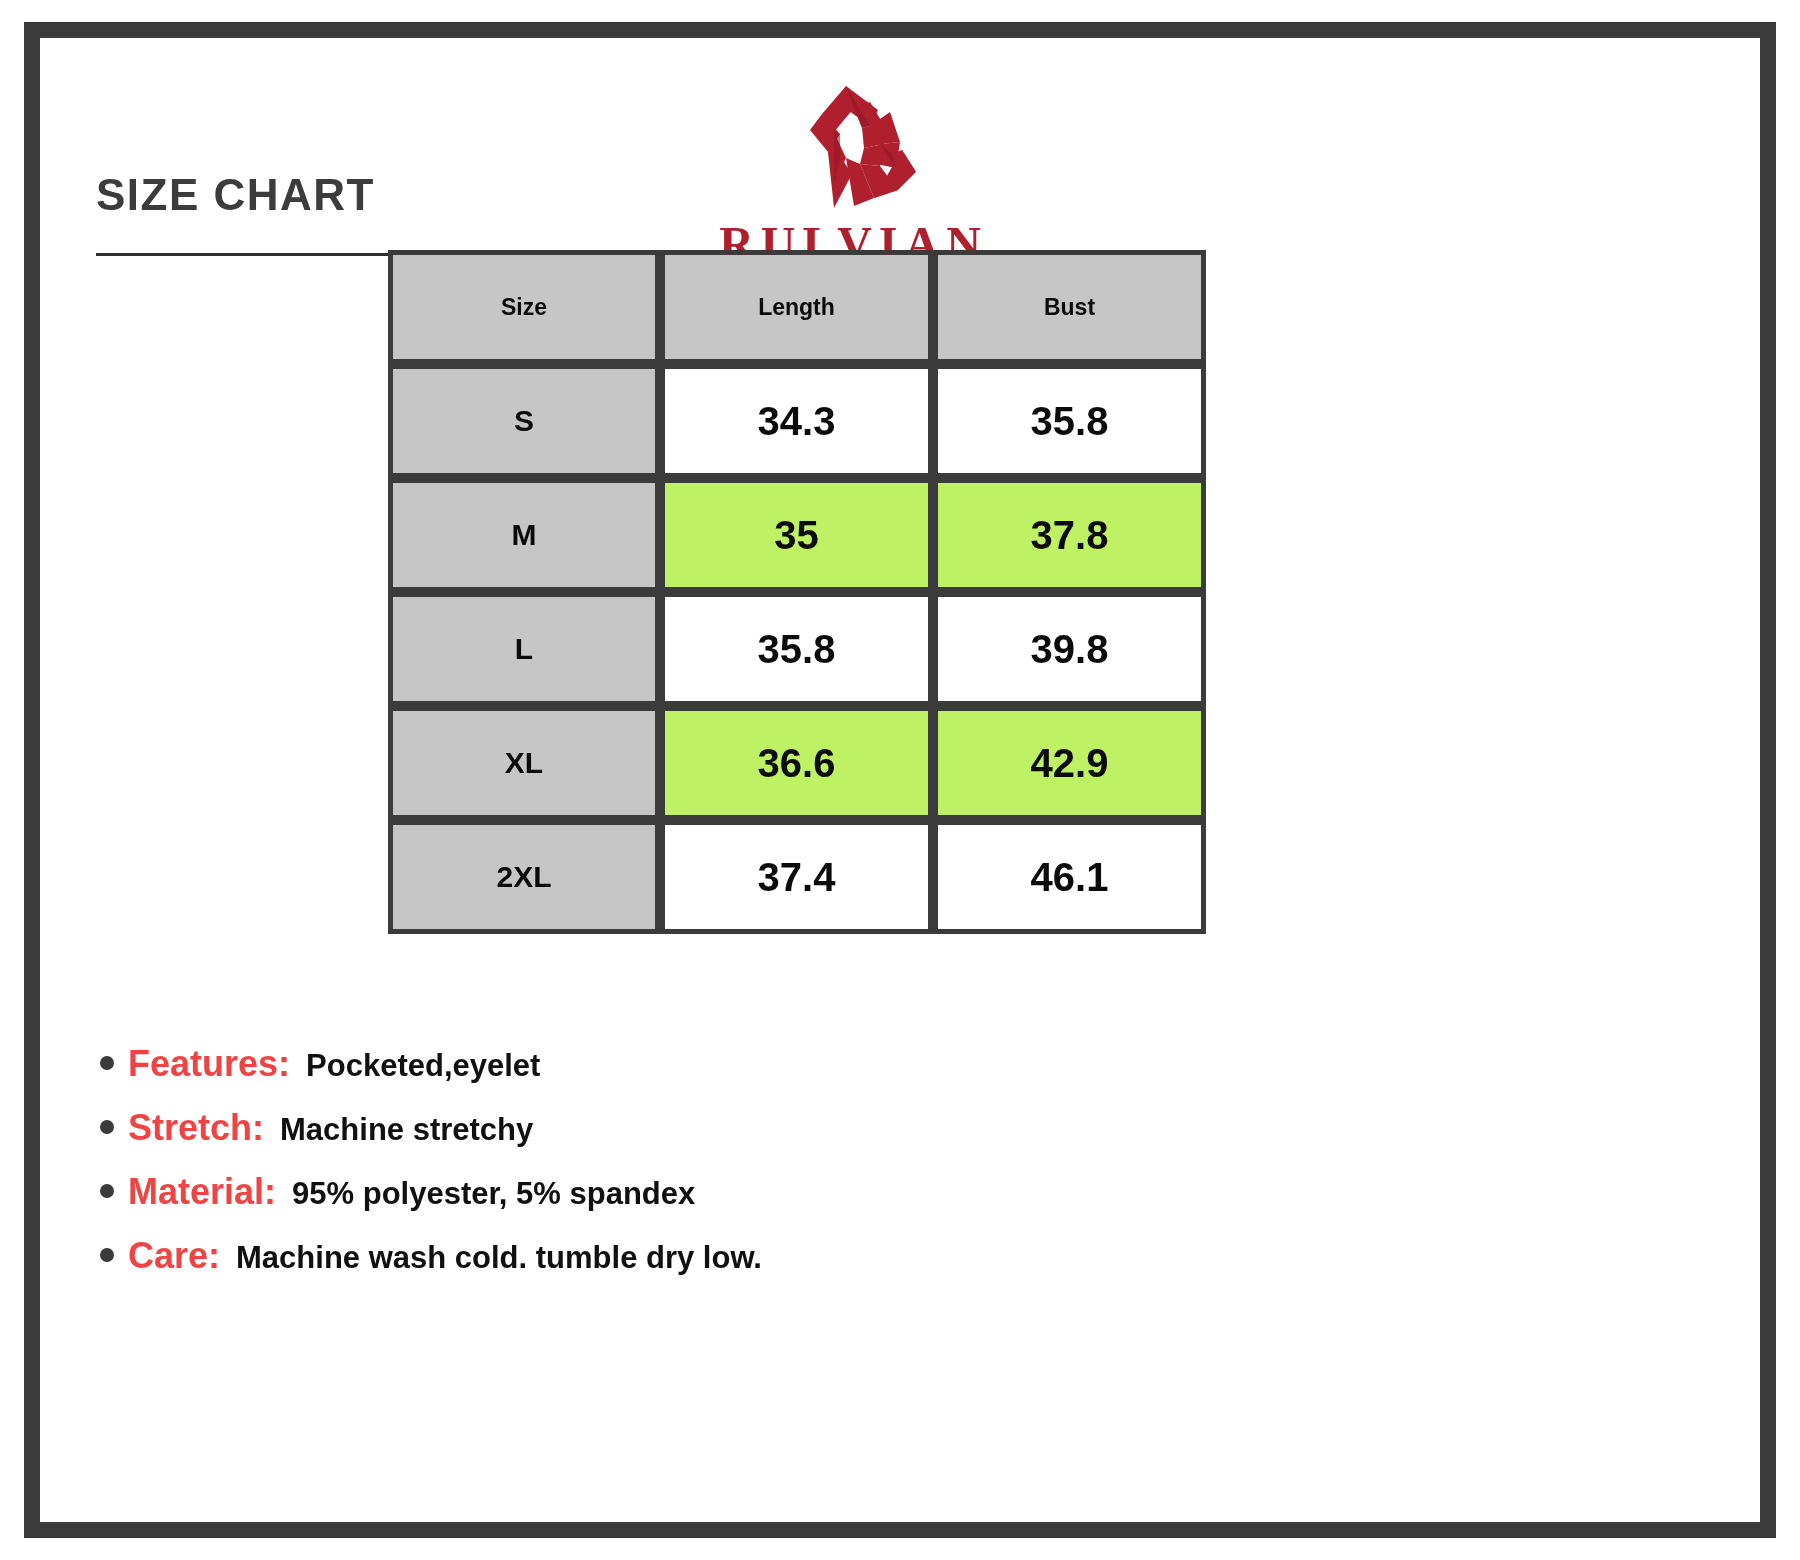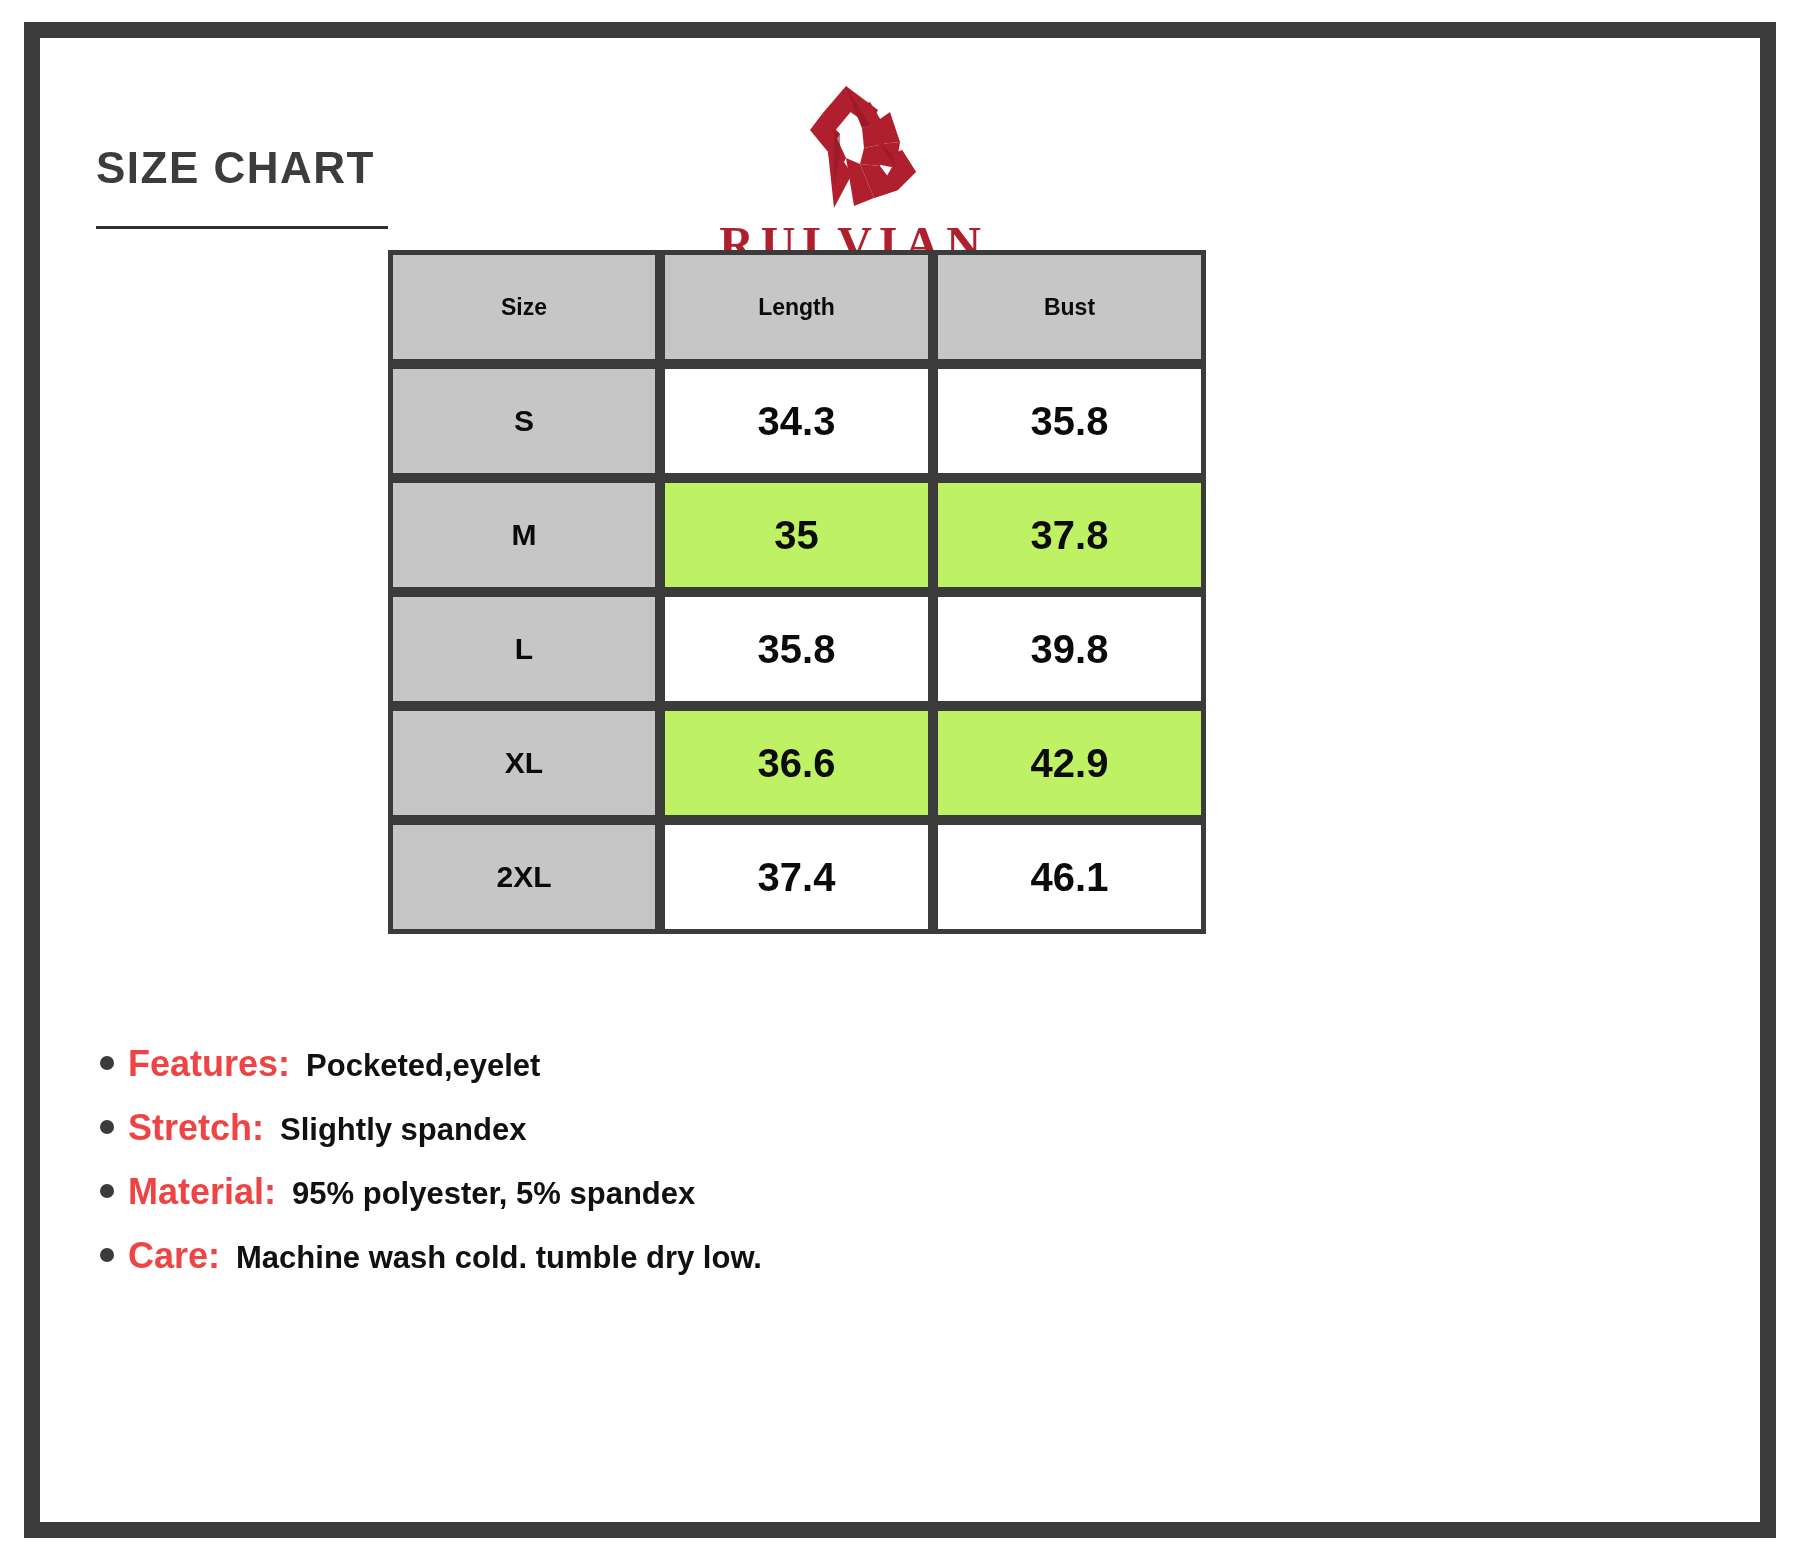--- a/index.html
+++ b/index.html
@@ -35,20 +35,21 @@
     left:56px;top:108px;
     width:300px;
   }
   .title{
     font-size:44px;
     font-weight:bold;
     color:#3c3c3c;
     letter-spacing:1.5px;
     line-height:1;
     white-space:nowrap;
+    margin-top:27px;
   }
   .title-rule{
     margin-top:36px;
     width:292px;
     height:3px;
     background:#2f2f2f;
   }
 
   
   .logo{
@@ -236,21 +237,21 @@
 
       <div class="features">
         <div class="feat-row">
           <span class="bullet"></span>
           <span class="feat-label">Features:</span>
           <span class="feat-value">Pocketed,eyelet</span>
         </div>
         <div class="feat-row">
           <span class="bullet"></span>
           <span class="feat-label">Stretch:</span>
-          <span class="feat-value">Slightly spandex</span>
+          <span class="feat-value">Machine stretchy</span>
         </div>
         <div class="feat-row">
           <span class="bullet"></span>
           <span class="feat-label">Material:</span>
           <span class="feat-value">95% polyester, 5% spandex</span>
         </div>
         <div class="feat-row">
           <span class="bullet"></span>
           <span class="feat-label">Care:</span>
           <span class="feat-value">Machine wash cold. tumble dry low.</span>

